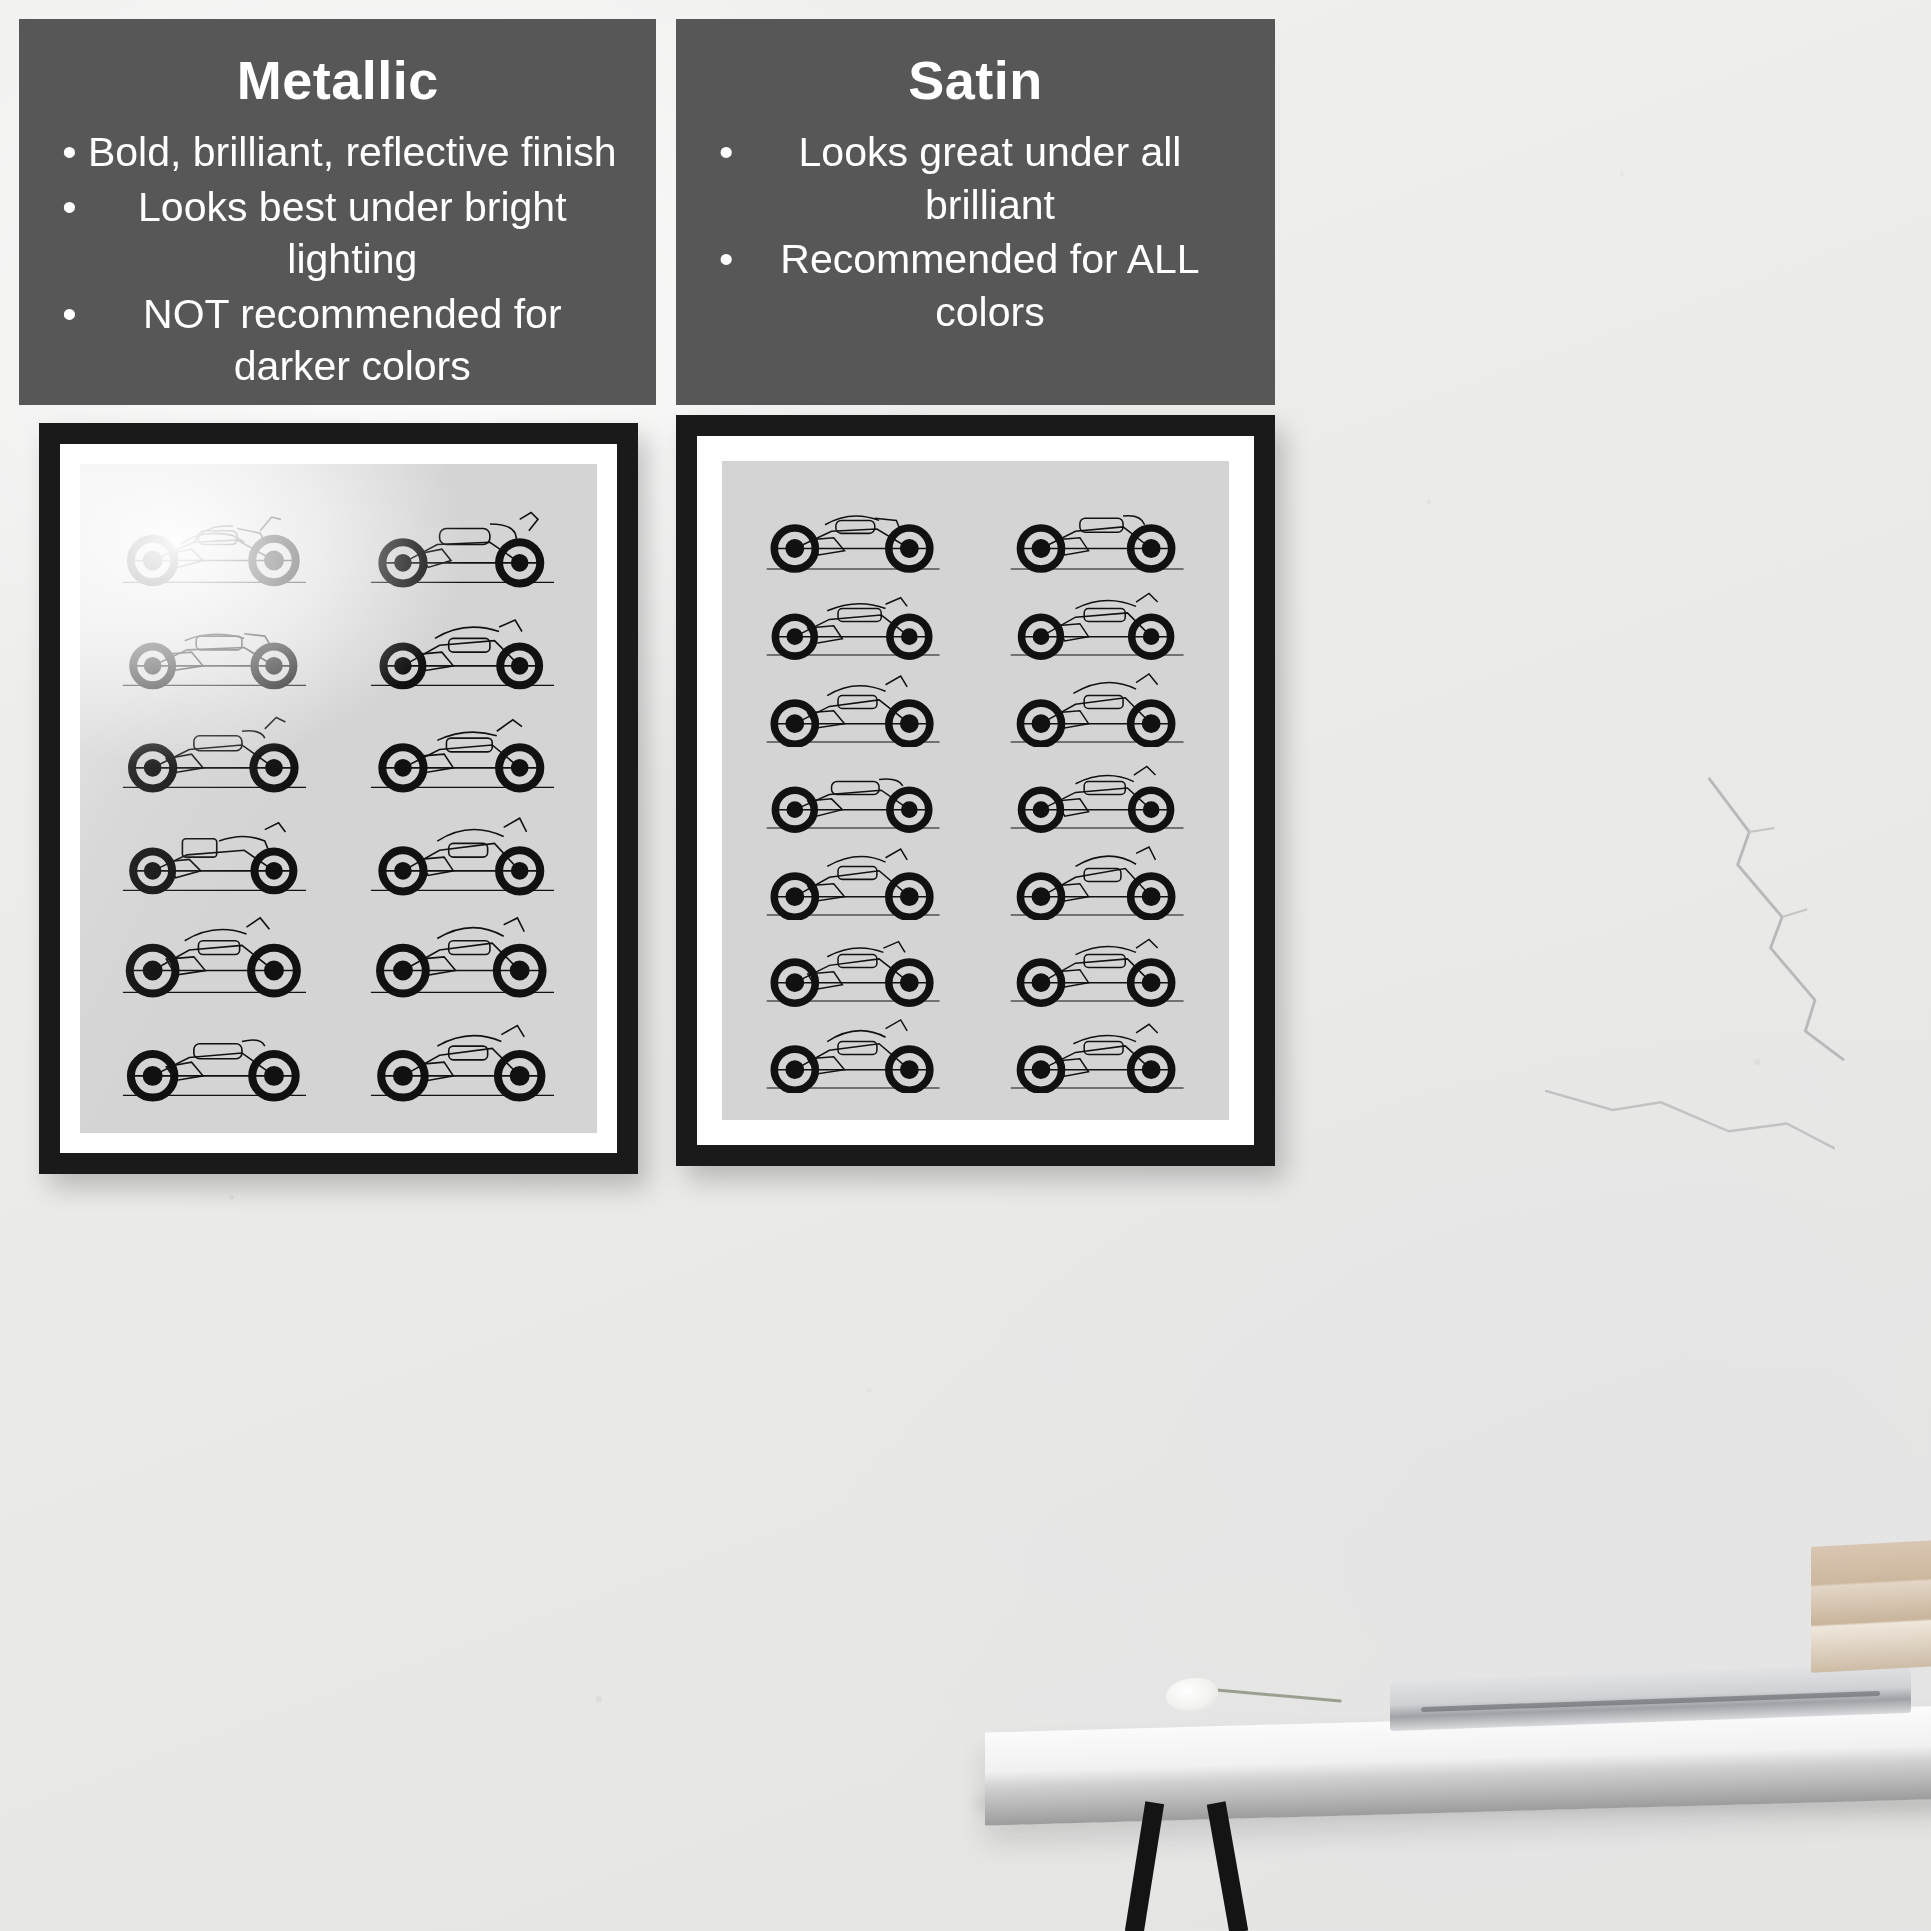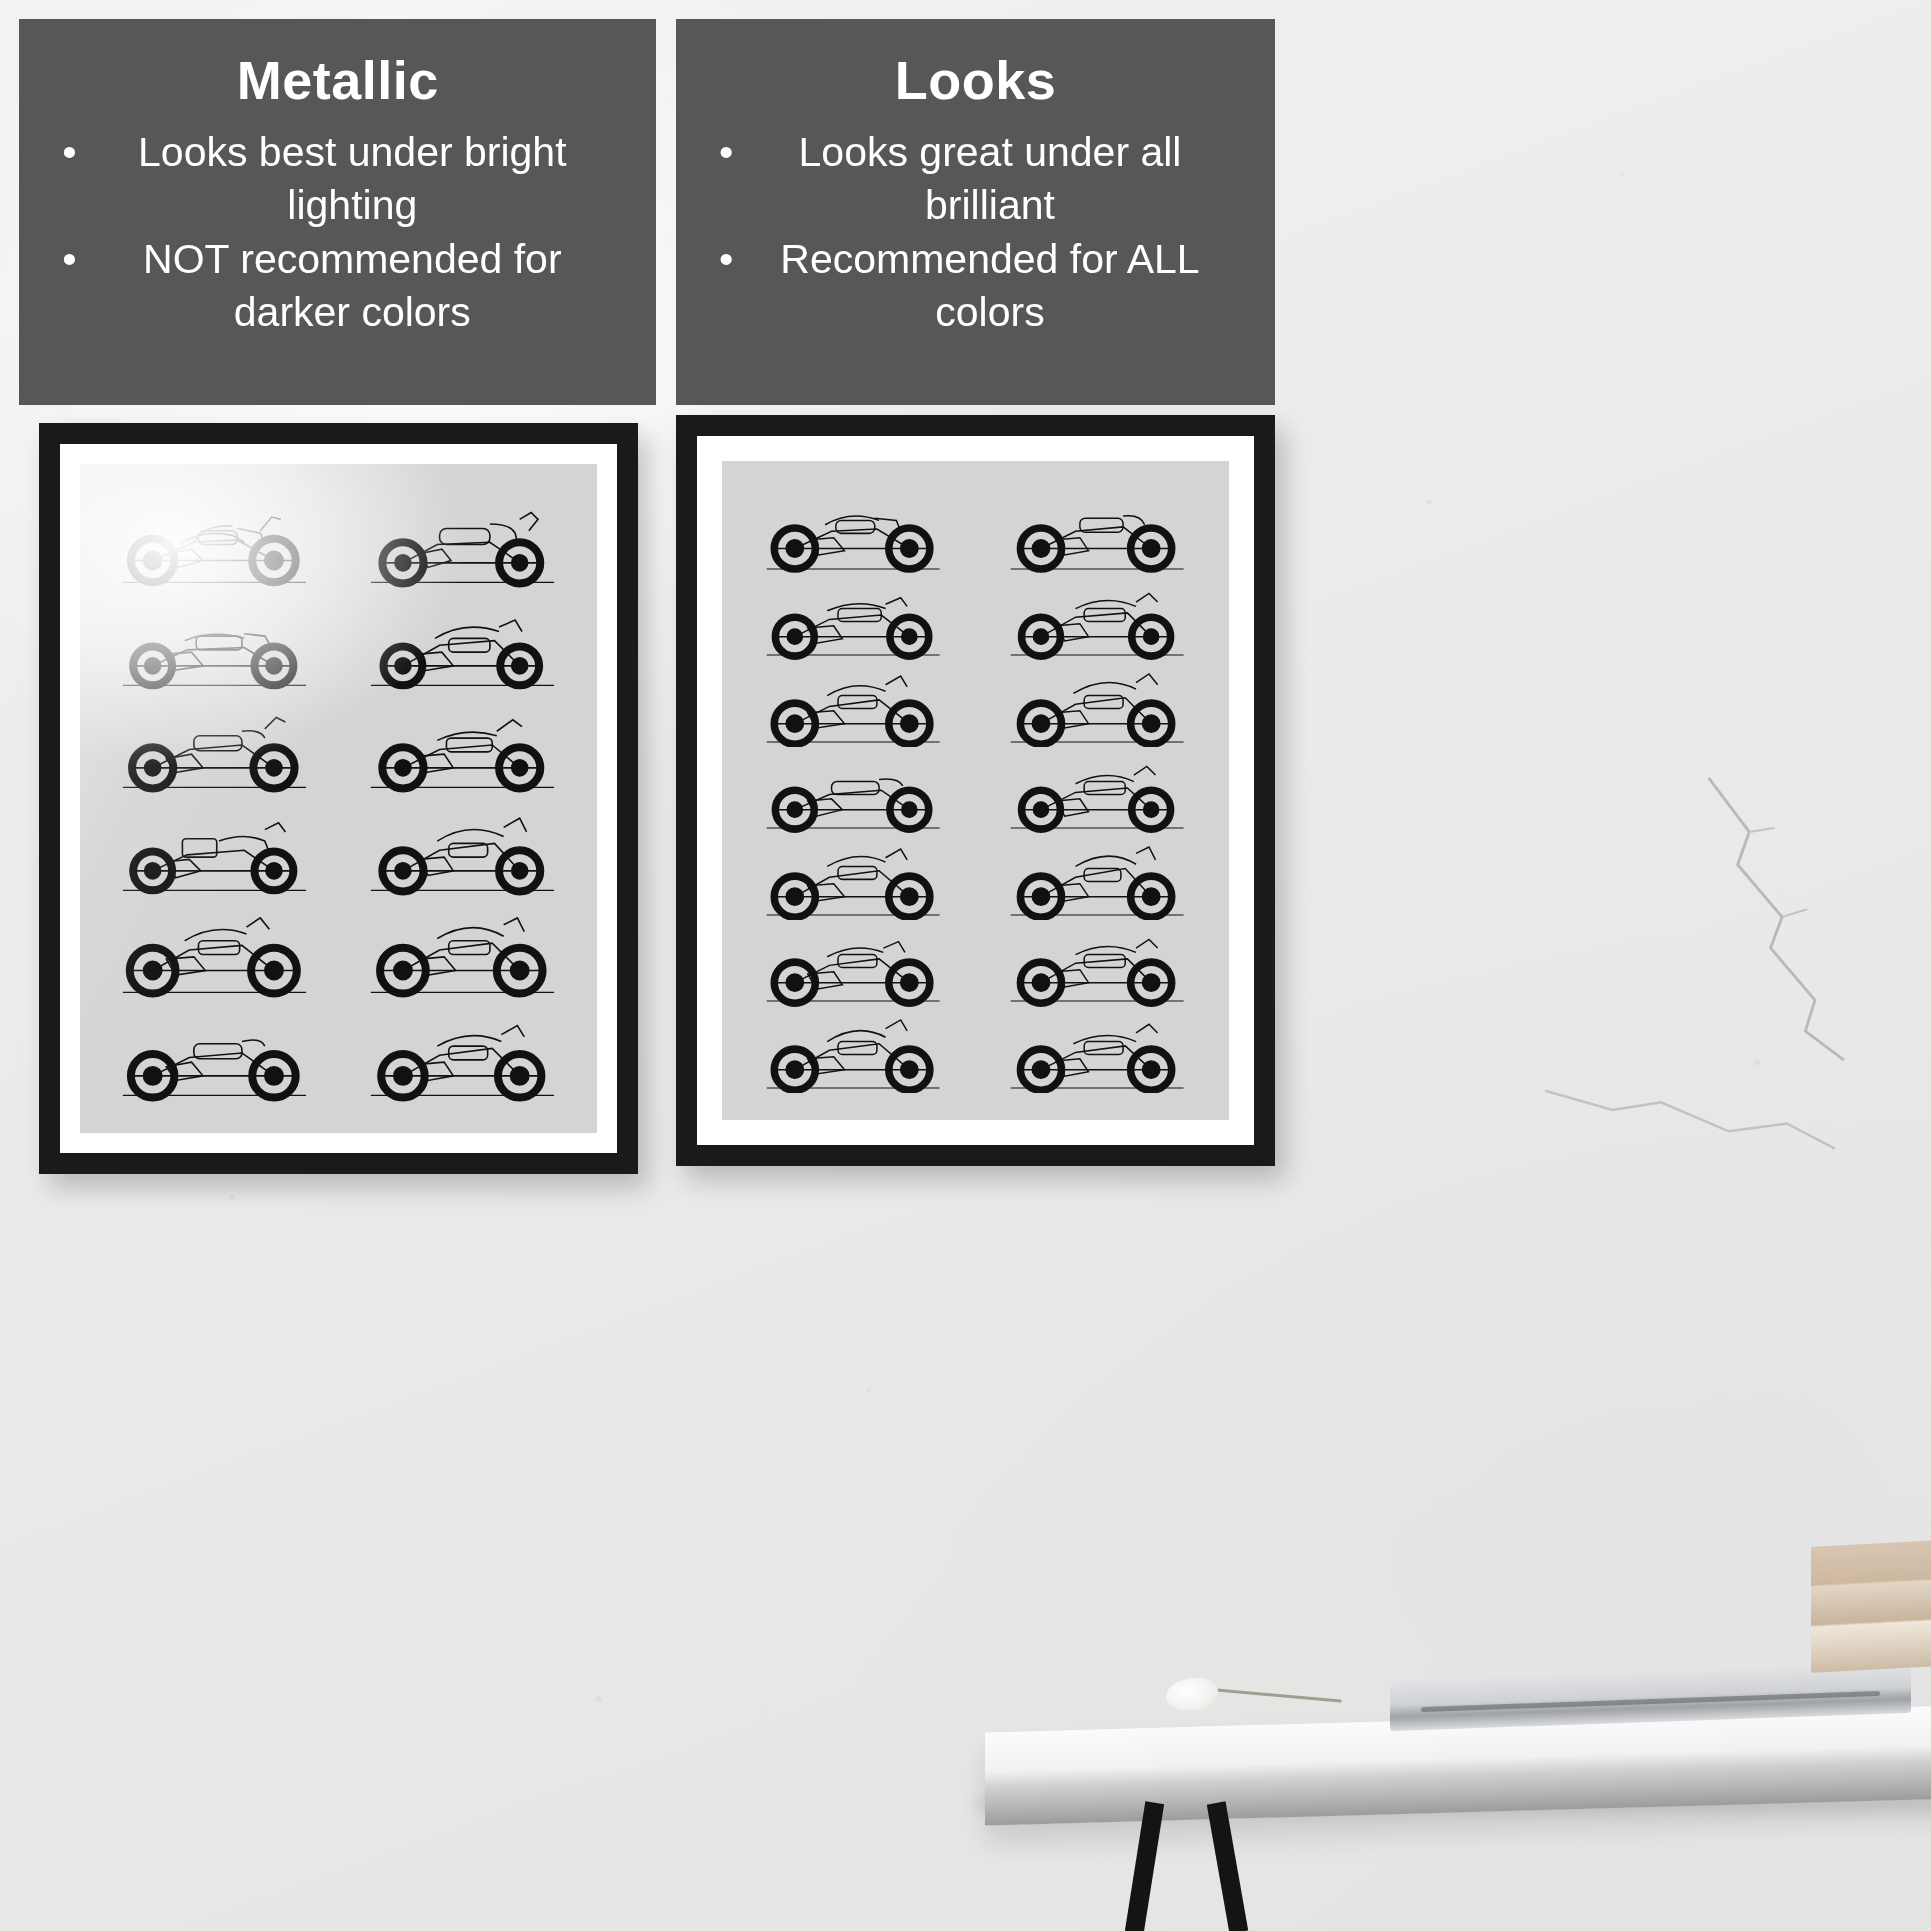--- a/index.html
+++ b/index.html
@@ -235,27 +235,28 @@
     <path d="M52 62 L78 58" stroke="#c4c4c4" stroke-width="2" fill="none"></path>
     <path d="M86 150 L112 142" stroke="#c4c4c4" stroke-width="2" fill="none"></path>
   </svg>
   <svg class="crack" style="left:1545px; top:1081px; width:290px; height:116px;" viewBox="0 0 300 120">
     <path d="M0 10 L70 30 L120 22 L190 52 L250 44 L300 70" stroke="#c2c2c2" stroke-width="2.5" fill="none"></path>
   </svg>
 
   <div class="info-card" id="card-metallic">
     <h2>Metallic</h2>
     <ul>
+      <li>Bold, brilliant, reflective finish</li>
       <li>Looks best under bright lighting</li>
       <li>NOT recommended for darker colors</li>
     </ul>
   </div>
 
   <div class="info-card" id="card-satin">
-    <h2>Looks</h2>
+    <h2>Satin</h2>
     <ul>
       <li>Looks great under all brilliant</li>
       <li>Recommended for ALL colors</li>
     </ul>
   </div>
 
   <div class="frame" id="frame-metallic">
     <div class="mat"></div>
     <div class="poster">
       <div class="bike-grid" id="grid-metallic">

